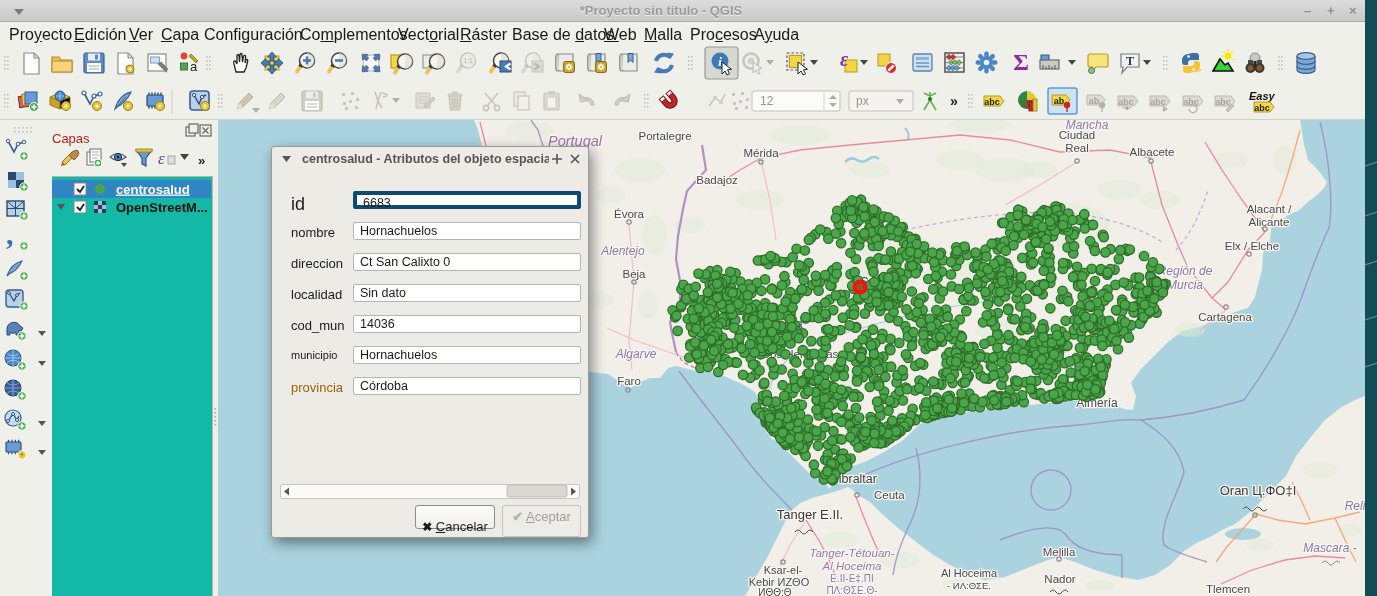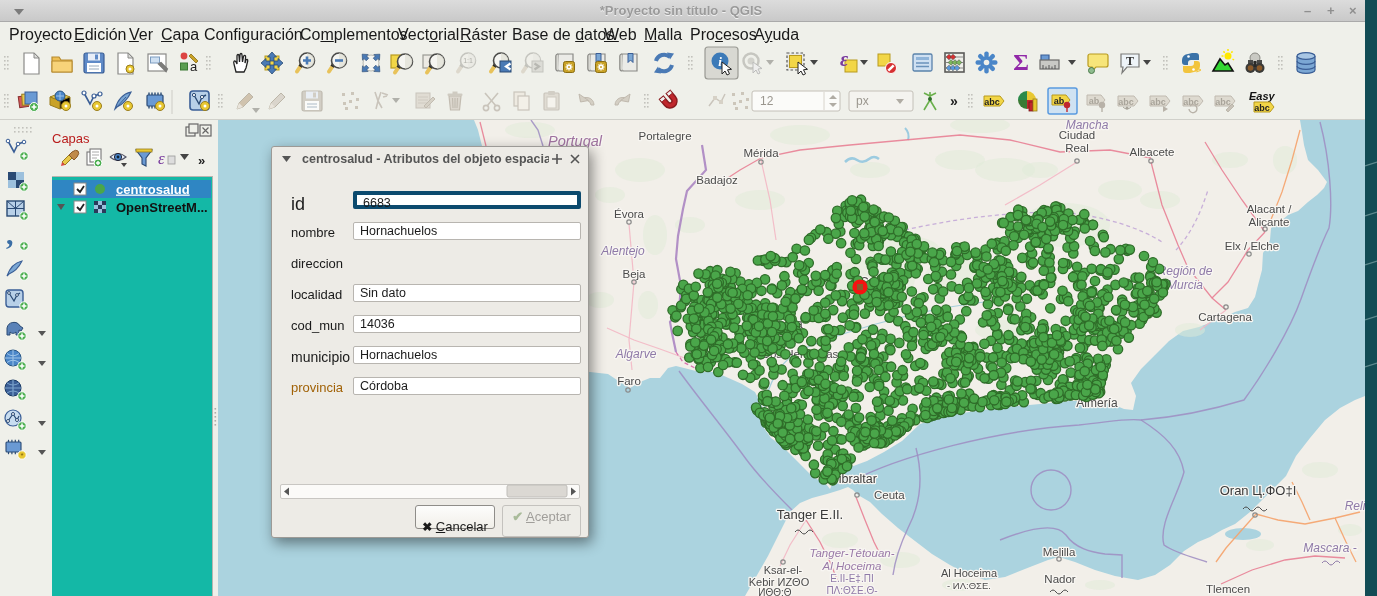--- a/index.html
+++ b/index.html
@@ -1,19 +1,19 @@
 <!DOCTYPE html>
 <html><head><meta charset="utf-8"><style>
 * { margin:0; padding:0; box-sizing:border-box; }
 body { width:1377px; height:596px; overflow:hidden; font-family:"Liberation Sans", sans-serif; position:relative; background:#17545c; }
 #win { position:absolute; left:0; top:0; width:1365px; height:596px; background:#eff0ea; }
 #titlebar { position:absolute; left:0; top:0; width:1365px; height:22px;
   background:linear-gradient(#dcdcdc,#c9c9c9); border-bottom:1px solid #aaa; }
 #titlebar .title { position:absolute; left:0; width:1322px; top:3px; text-shadow:0 1px 0 rgba(255,255,255,0.7); text-align:center;
-  font-size:13px; font-weight:bold; color:#9a9a9a;margin-left:20px; }
+  font-size:13px; font-weight:bold; color:#9a9a9a; }
 #titlebar .tbtn { position:absolute; top:3px; font-size:13px; font-weight:bold; color:#8f8f8f; }
 #menubar { position:absolute; left:0; top:22px; width:1365px; height:24px; background:#eff0ea; font-size:16px; color:#181818; }
 #menubar span { position:absolute; top:4px; }
 .tb { position:absolute; left:0; width:1365px; }
 #panelTitle { position:absolute; left:52px; top:125px; font-size:13px; color:#b91c1c;margin-top:6px; }
 #layerlist { position:absolute; left:52px; top:176px; width:161px; height:426px; background:#14b8a6; border:1px solid #b8b5b0; border-left:none; }
 #maparea { position:absolute; left:218px; top:120px; width:1147px; height:476px; overflow:hidden; background:#abd3df; }
 </style></head><body>
 <div id="win">
 
@@ -2959,25 +2959,26 @@
 <path d="M10,9 l9,0 l-4.5,6 z" fill="#555"></path>
 <text x="30" y="16" font-size="12.5" font-weight="bold" fill="#555" clip-path="url(#tclip)" font-family="Liberation Sans">centrosalud - Atributos del objeto espacial</text>
 <path d="M280,12 h10 m-5,-5 v10" stroke="#555" stroke-width="1.6"></path>
 <path d="M299,8 l8,8 m0,-8 l-8,8" stroke="#555" stroke-width="1.6"></path>
 </svg>
 <div style="position:absolute;left:19px;top:47px;font-size:18px;color:#1a1a1a">id</div>
 <div style="position:absolute;left:81px;top:44px;width:228px;height:18px;background:#fff;border:4px solid #0c4a6e;border-radius:2px;font-size:12.5px;color:#1a1a1a;padding:1px 0 0 6px">6683</div>
 <div style="position:absolute;left:19px;top:78px;font-size:13px;color:#1a1a1a">nombre</div>
 <div style="position:absolute;left:81px;top:75px;width:228px;height:18px;background:#fff;border:1px solid #b8b5b0;border-radius:2px;font-size:12.5px;color:#1a1a1a;padding:1px 0 0 6px">Hornachuelos</div>
 <div style="position:absolute;left:19px;top:109px;font-size:13px;color:#1a1a1a">direccion</div>
+<div style="position:absolute;left:81px;top:106px;width:228px;height:18px;background:#fff;border:1px solid #b8b5b0;border-radius:2px;font-size:12.5px;color:#1a1a1a;padding:1px 0 0 6px">Ct San Calixto 0</div>
 <div style="position:absolute;left:19px;top:140px;font-size:13px;color:#1a1a1a">localidad</div>
 <div style="position:absolute;left:81px;top:137px;width:228px;height:18px;background:#fff;border:1px solid #b8b5b0;border-radius:2px;font-size:12.5px;color:#1a1a1a;padding:1px 0 0 6px">Sin dato</div>
 <div style="position:absolute;left:19px;top:171px;font-size:13px;color:#1a1a1a">cod_mun</div>
 <div style="position:absolute;left:81px;top:168px;width:228px;height:18px;background:#fff;border:1px solid #b8b5b0;border-radius:2px;font-size:12.5px;color:#1a1a1a;padding:1px 0 0 6px">14036</div>
-<div style="position:absolute;left:19px;top:202px;font-size:14px;color:#1a1a1a">municipio</div>
+<div style="position:absolute;left:19px;top:202px;font-size:11px;color:#1a1a1a">municipio</div>
 <div style="position:absolute;left:81px;top:199px;width:228px;height:18px;background:#fff;border:1px solid #b8b5b0;border-radius:2px;font-size:12.5px;color:#1a1a1a;padding:1px 0 0 6px">Hornachuelos</div>
 <div style="position:absolute;left:19px;top:233px;font-size:13px;color:#a16207">provincia</div>
 <div style="position:absolute;left:81px;top:230px;width:228px;height:18px;background:#fff;border:1px solid #b8b5b0;border-radius:2px;font-size:12.5px;color:#1a1a1a;padding:1px 0 0 6px">Córdoba</div>
 <div style="position:absolute;left:8px;top:337px;width:300px;height:15px;background:#fbfaf8;border:1px solid #c8c6c2;border-radius:2px"></div>
 <svg style="position:absolute;left:8px;top:337px" width="300" height="15" xmlns="http://www.w3.org/2000/svg">
 <path d="M9,3.5 l0,8 l-5,-4 z" fill="#555"></path>
 <path d="M291,3.5 l0,8 l5,-4 z" fill="#555"></path>
 <rect x="227" y="1" width="60" height="12" fill="#dbd8d3" stroke="#c0beba" rx="2"></rect>
 </svg>
 <div style="position:absolute;left:143px;top:358px;width:80px;height:24px;background:linear-gradient(#fdfdfc,#f1efe9);

